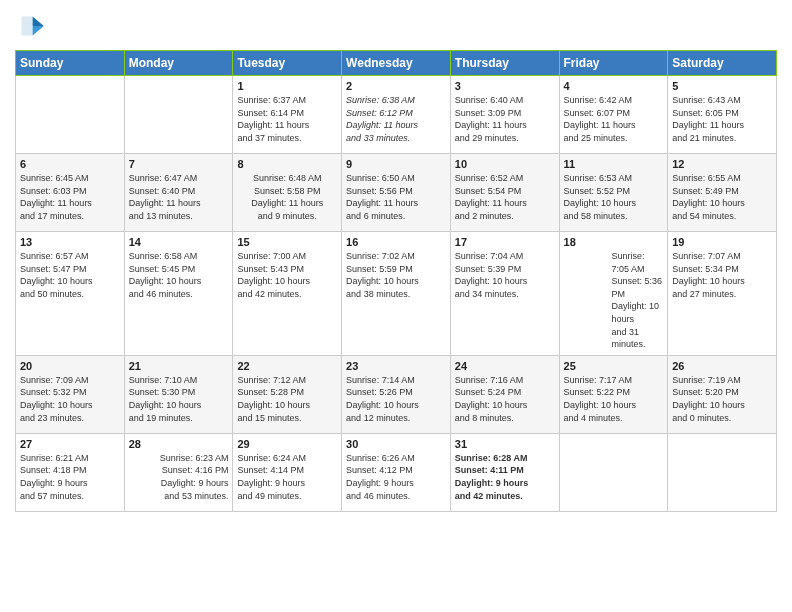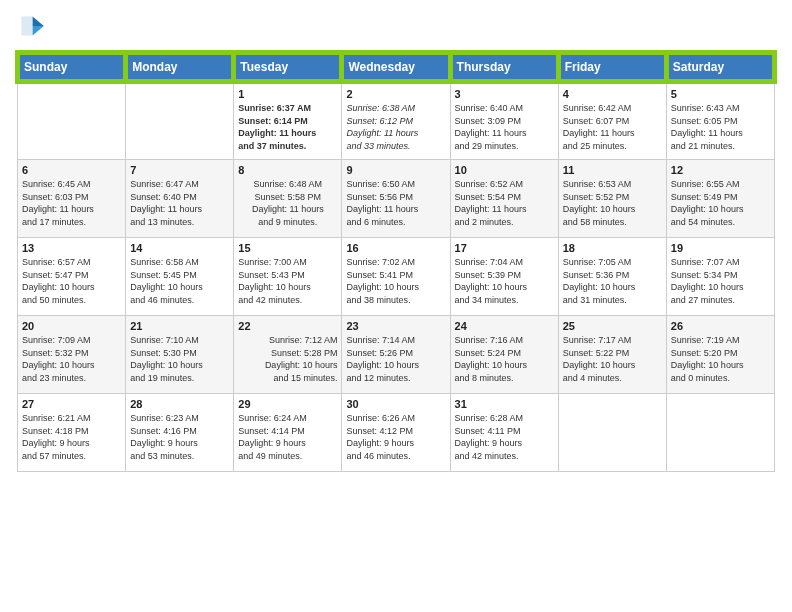--- a/index.html
+++ b/index.html
@@ -54,21 +54,21 @@
       border-collapse: collapse;
       table-layout: fixed;
     }
     thead tr th {
       background-color: #3a7abf;
       color: #fff;
       font-size: 12px;
       font-weight: bold;
       padding: 5px 4px;
       text-align: left;
-      border: 5px solid #84cc16;
+      border: 1px solid #84cc16;
     }
     tbody tr td {
       border: 1px solid #ccc;
       vertical-align: top;
       padding: 4px 4px;
       font-size: 9.5px;
       color: #333;
       height: 78px;
       background: #fff;
     }
@@ -124,21 +124,21 @@
           <th>Friday</th>
           <th>Saturday</th>
         </tr>
     </thead>
     <tbody id="calendar-body">
     <tr>
           <td class="empty-cell"></td>
           <td class="empty-cell"></td>
           <td>
             <span class="day-num">1</span>
-            <div class="day-info" style="white-space: pre-line; font-weight: bold;">Sunrise: 6:37 AM
+            <div class="day-info" style="white-space: pre-line;">Sunrise: 6:37 AM
 Sunset: 6:14 PM
 Daylight: 11 hours
 and 37 minutes.</div>
           </td>
           <td>
             <span class="day-num">2</span>
             <div class="day-info" style="white-space: pre-line; font-style: italic;">Sunrise: 6:38 AM
 Sunset: 6:12 PM
 Daylight: 11 hours
 and 33 minutes.</div>
@@ -234,34 +234,34 @@
           <td>
             <span class="day-num">15</span>
             <div class="day-info" style="white-space: pre-line;">Sunrise: 7:00 AM
 Sunset: 5:43 PM
 Daylight: 10 hours
 and 42 minutes.</div>
           </td>
           <td>
             <span class="day-num">16</span>
             <div class="day-info" style="white-space: pre-line;">Sunrise: 7:02 AM
-Sunset: 5:41 PM
+Sunset: 5:59 PM
 Daylight: 10 hours
 and 38 minutes.</div>
           </td>
           <td>
             <span class="day-num">17</span>
             <div class="day-info" style="white-space: pre-line;">Sunrise: 7:04 AM
 Sunset: 5:39 PM
 Daylight: 10 hours
 and 34 minutes.</div>
           </td>
           <td>
             <span class="day-num">18</span>
-            <div class="day-info" style="white-space: pre-line;">Sunrise: 7:05 AM
+            <div class="day-info" style="white-space: pre-line; margin-left: 48px;">Sunrise: 7:05 AM
 Sunset: 5:36 PM
 Daylight: 10 hours
 and 31 minutes.</div>
           </td>
           <td>
             <span class="day-num">19</span>
             <div class="day-info" style="white-space: pre-line;">Sunrise: 7:07 AM
 Sunset: 5:34 PM
 Daylight: 10 hours
 and 27 minutes.</div>
@@ -277,21 +277,21 @@
           </td>
           <td>
             <span class="day-num">21</span>
             <div class="day-info" style="white-space: pre-line;">Sunrise: 7:10 AM
 Sunset: 5:30 PM
 Daylight: 10 hours
 and 19 minutes.</div>
           </td>
           <td>
             <span class="day-num">22</span>
-            <div class="day-info" style="white-space: pre-line; text-align: right;">Sunrise: 7:12 AM
+            <div class="day-info" style="white-space: pre-line;">Sunrise: 7:12 AM
 Sunset: 5:28 PM
 Daylight: 10 hours
 and 15 minutes.</div>
           </td>
           <td>
             <span class="day-num">23</span>
             <div class="day-info" style="white-space: pre-line;">Sunrise: 7:14 AM
 Sunset: 5:26 PM
 Daylight: 10 hours
 and 12 minutes.</div>
@@ -321,42 +321,42 @@
         <tr>
           <td>
             <span class="day-num">27</span>
             <div class="day-info" style="white-space: pre-line;">Sunrise: 6:21 AM
 Sunset: 4:18 PM
 Daylight: 9 hours
 and 57 minutes.</div>
           </td>
           <td>
             <span class="day-num">28</span>
-            <div class="day-info" style="white-space: pre-line;">Sunrise: 6:23 AM
+            <div class="day-info" style="white-space: pre-line; text-align: right;">Sunrise: 6:23 AM
 Sunset: 4:16 PM
 Daylight: 9 hours
 and 53 minutes.</div>
           </td>
           <td>
             <span class="day-num">29</span>
             <div class="day-info" style="white-space: pre-line;">Sunrise: 6:24 AM
 Sunset: 4:14 PM
 Daylight: 9 hours
 and 49 minutes.</div>
           </td>
           <td>
             <span class="day-num">30</span>
             <div class="day-info" style="white-space: pre-line;">Sunrise: 6:26 AM
 Sunset: 4:12 PM
 Daylight: 9 hours
 and 46 minutes.</div>
           </td>
           <td>
             <span class="day-num">31</span>
-            <div class="day-info" style="white-space: pre-line;">Sunrise: 6:28 AM
+            <div class="day-info" style="white-space: pre-line; font-weight: bold;">Sunrise: 6:28 AM
 Sunset: 4:11 PM
 Daylight: 9 hours
 and 42 minutes.</div>
           </td>
           <td class="empty-cell"></td>
           <td class="empty-cell"></td>
         </tr>
       </tbody>
   </table>
 </div>

